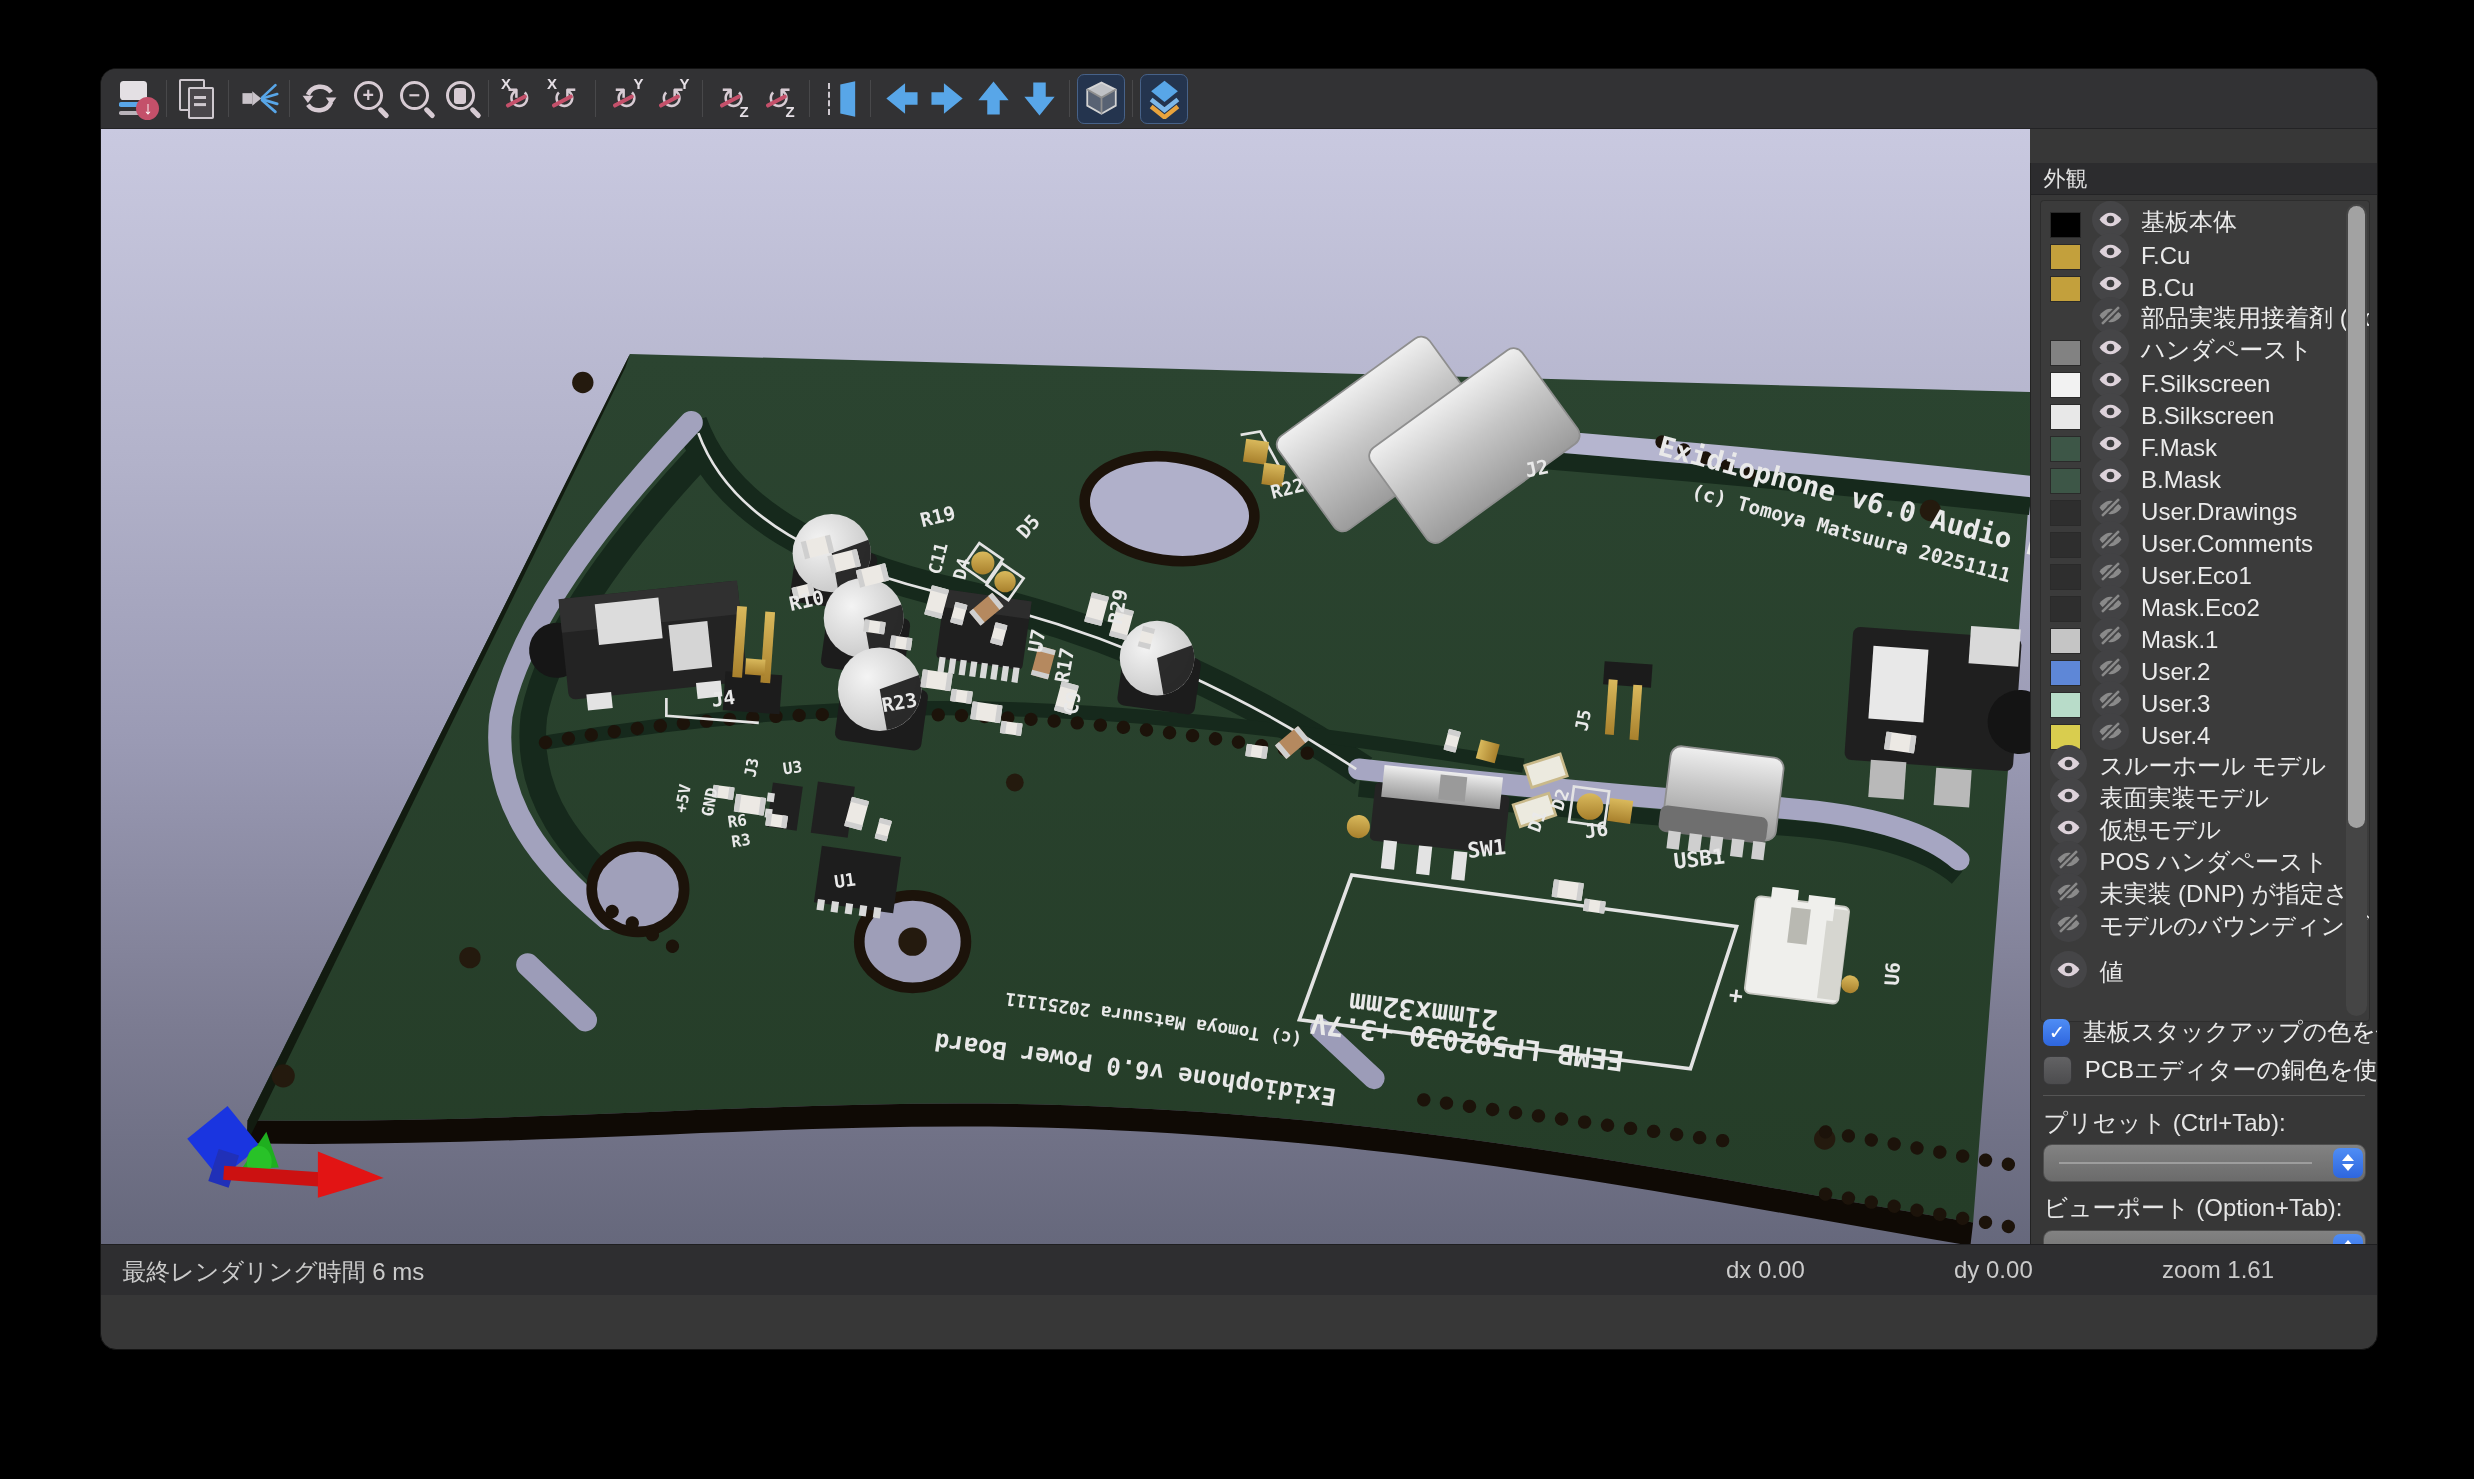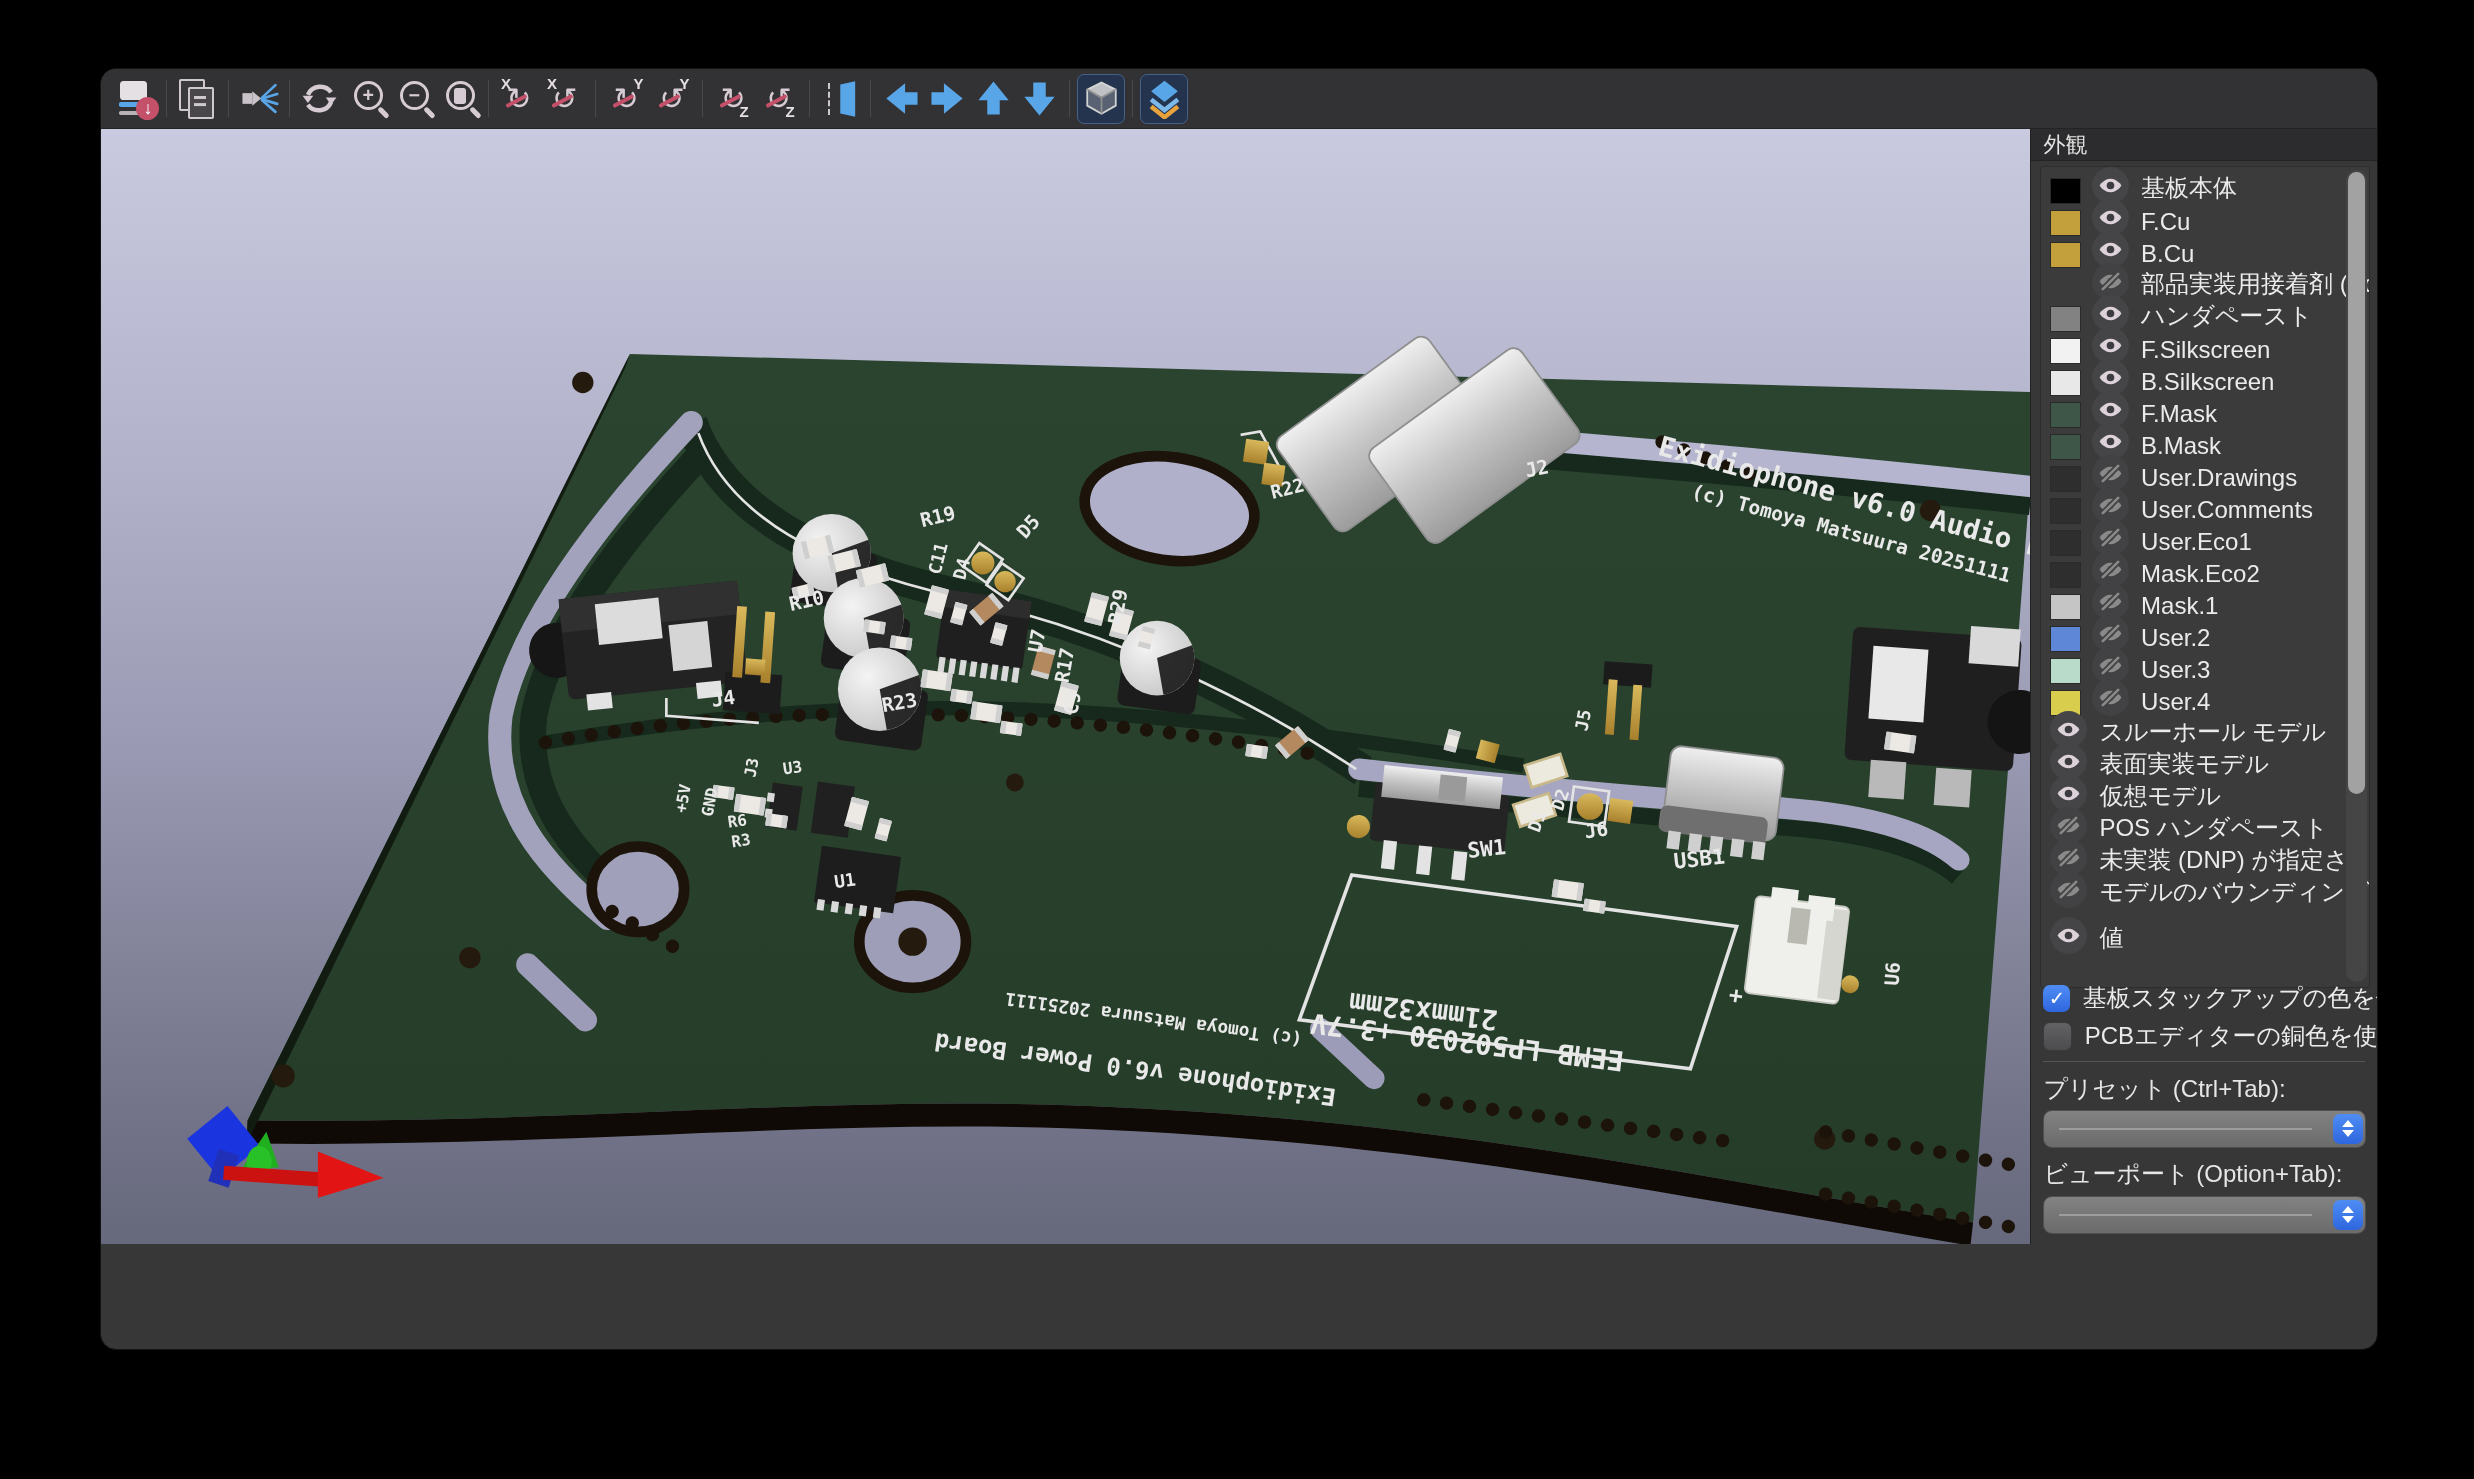--- a/index.html
+++ b/index.html
@@ -51,21 +51,21 @@
   .ic-flip{position:relative;width:39px;height:39px;}
   .ic-flip .door{position:absolute;right:3.6px;top:3.6px;width:18px;height:32px;background:#58a6e8;transform:perspective(53px) rotateY(-35deg);}
   .ic-flip .dash{position:absolute;left:7.1px;top:3.6px;height:32px;border-left:2.7px dashed #cfc9cf;}
   svg.tsvg{width:41px;height:41px;display:block;}
   
   .content{position:relative;display:flex;height:1115px;}
   .viewport{position:relative;width:1929px;height:1115px;
     background:linear-gradient(#c9c9e0 0%,#b2b2ca 30%,#9a9ab4 55%,#7c7c92 80%,#66687c 100%);}
   .viewport svg{position:absolute;left:0;top:0;}
   
-  .sidebar{position:relative;width:346px;height:1115px;background:#373737;border-left:0.9px solid #222;}
+  .sidebar{position:relative;width:346px;height:1115px;background:#373737;border-left:0.9px solid #222;margin-top:34px;}
   .sb-header{height:31px;line-height:31px;background:#2c2c2e;color:#e2e2e2;font-size:22px;padding-left:12.4px;
     border-bottom:0.9px solid #232325;}
   .listbox{position:absolute;left:9px;right:7.1px;top:37px;height:820px;background:#3b3b3b;
     border:0.9px solid #2d2d2d;border-radius:3.6px;overflow:hidden;}
   .rows{position:absolute;left:0;top:5.3px;right:27px;}
   .row{display:flex;align-items:flex-end;height:32px;padding-left:9px;}
   .row.gap{margin-top:13.3px;}
   .swatch{width:29px;height:24px;margin-right:10.7px;border:0.9px solid #2a2a2a;flex:0 0 auto;}
   .swatch.none{visibility:hidden;}
   .swatch.checker{background-image:
@@ -1044,14 +1044,20 @@
       <div class="dropdown" style="top:1067px;">
         <span class="line"></span>
         <span class="stepper">
             <span class="up"></span>
             <span class="down"></span>
           </span>
       </div>
     </div>
   </div>
 
+  <div class="statusbar">
+    <span id="st-time">最終レンダリング時間 6 ms</span>
+    <span id="st-dx">dx 0.00</span>
+    <span id="st-dy">dy 0.00</span>
+    <span id="st-zoom">zoom 1.61</span>
+  </div>
 </div>
 
 
 </body></html>

